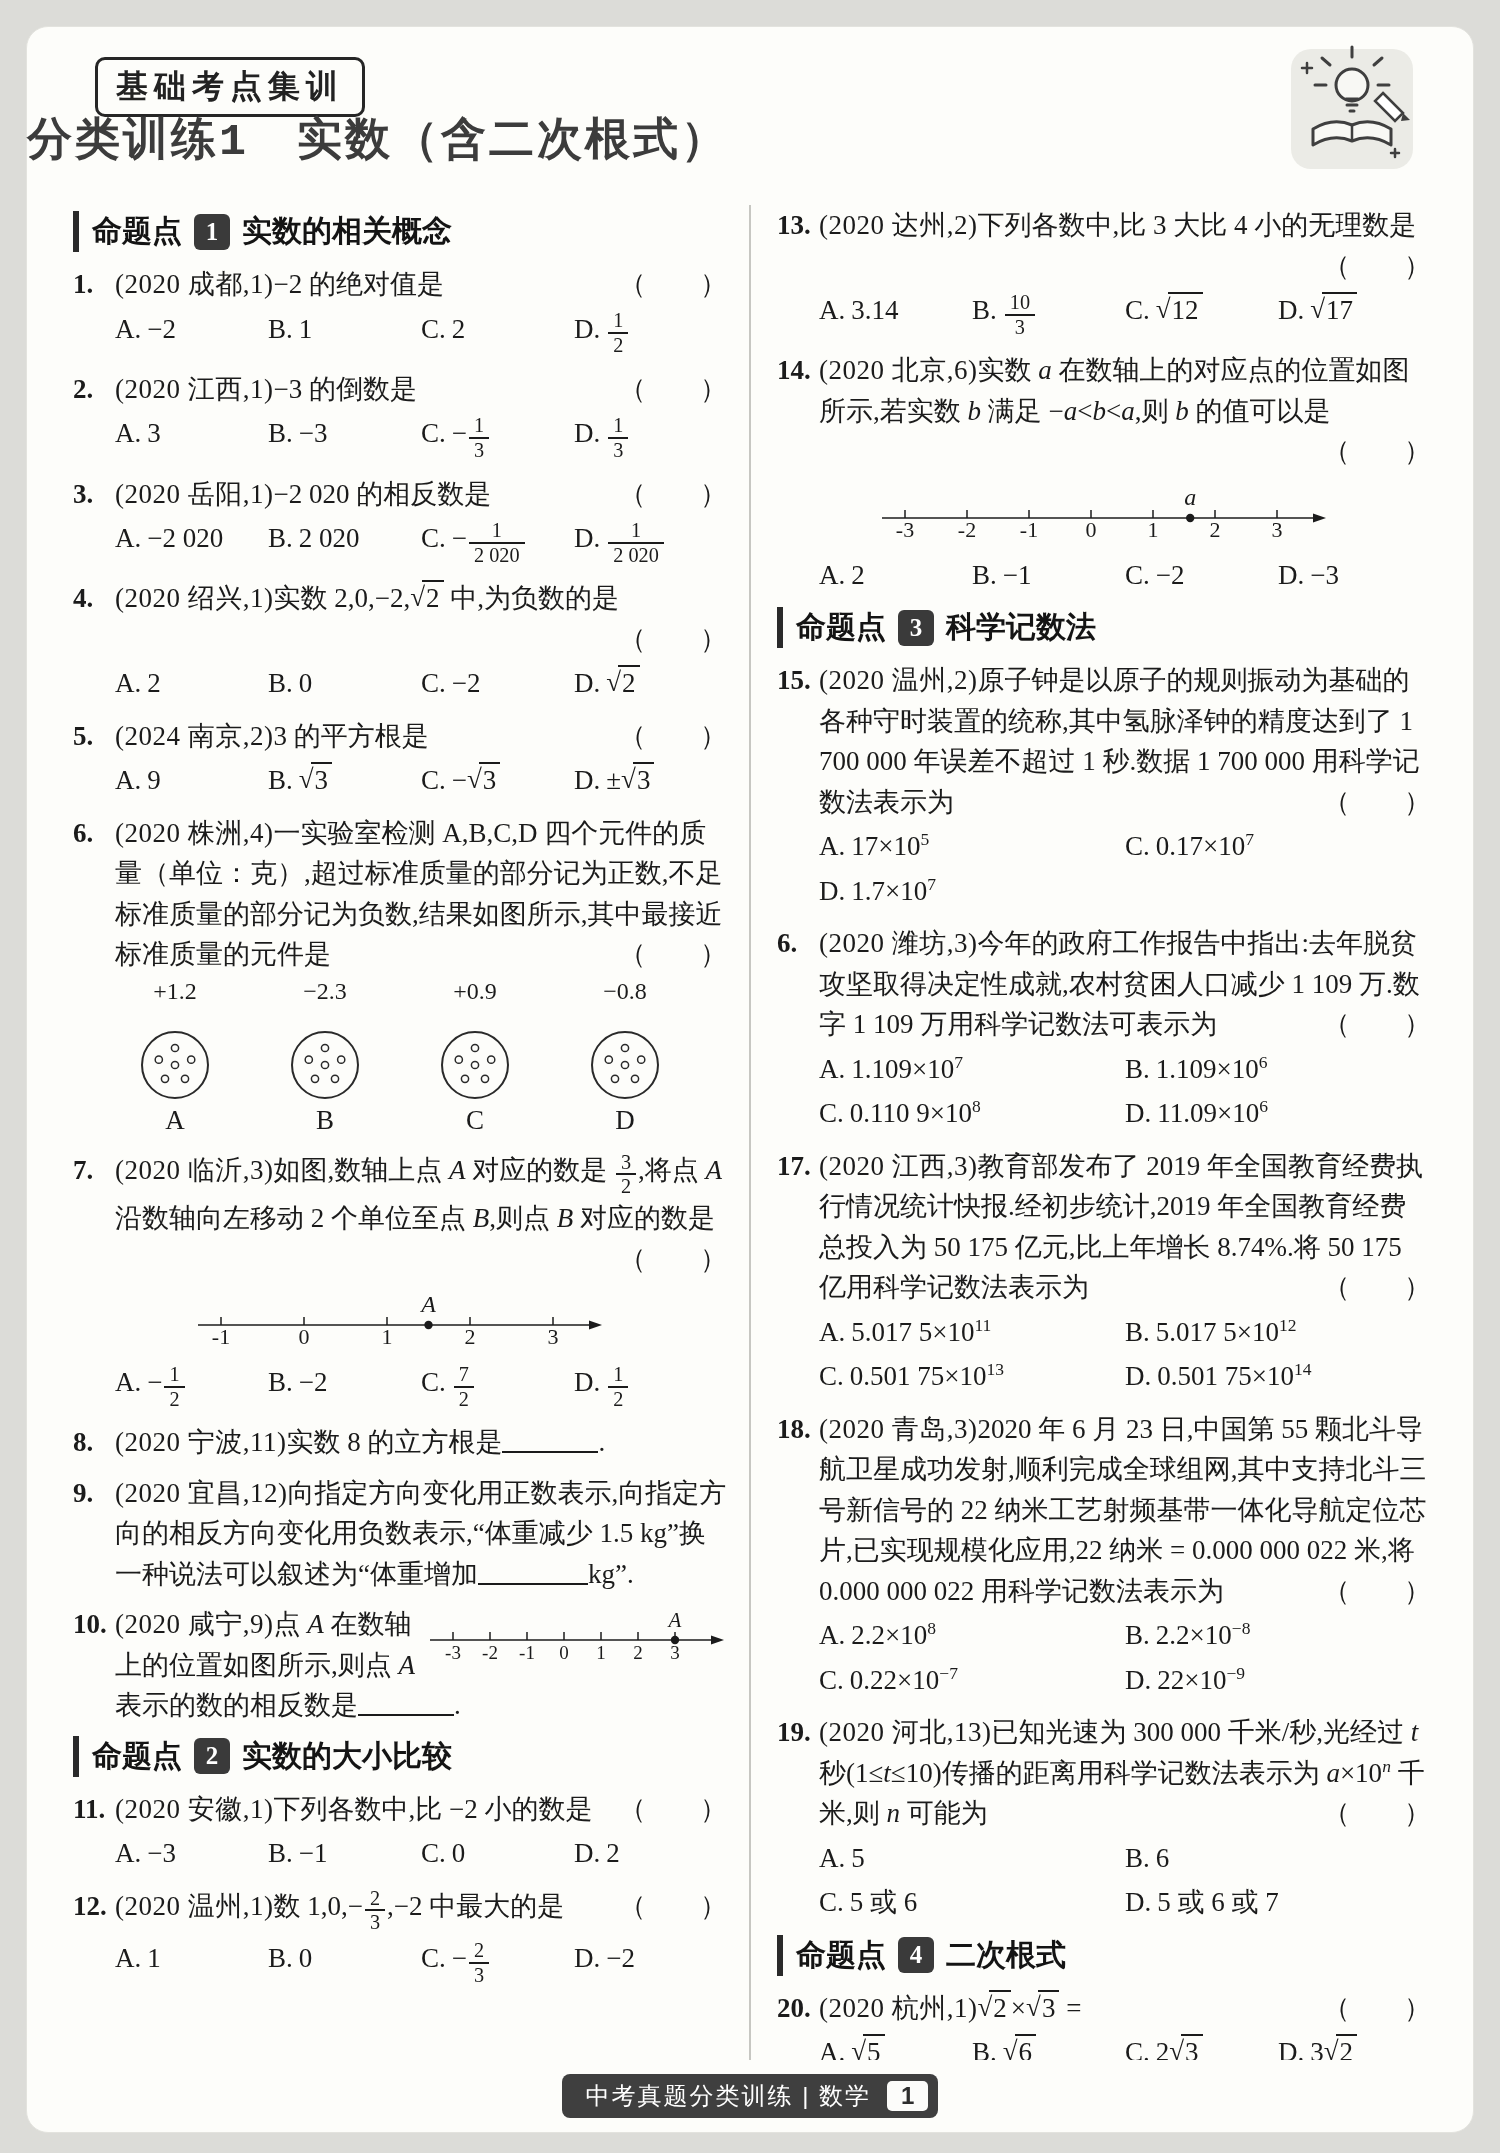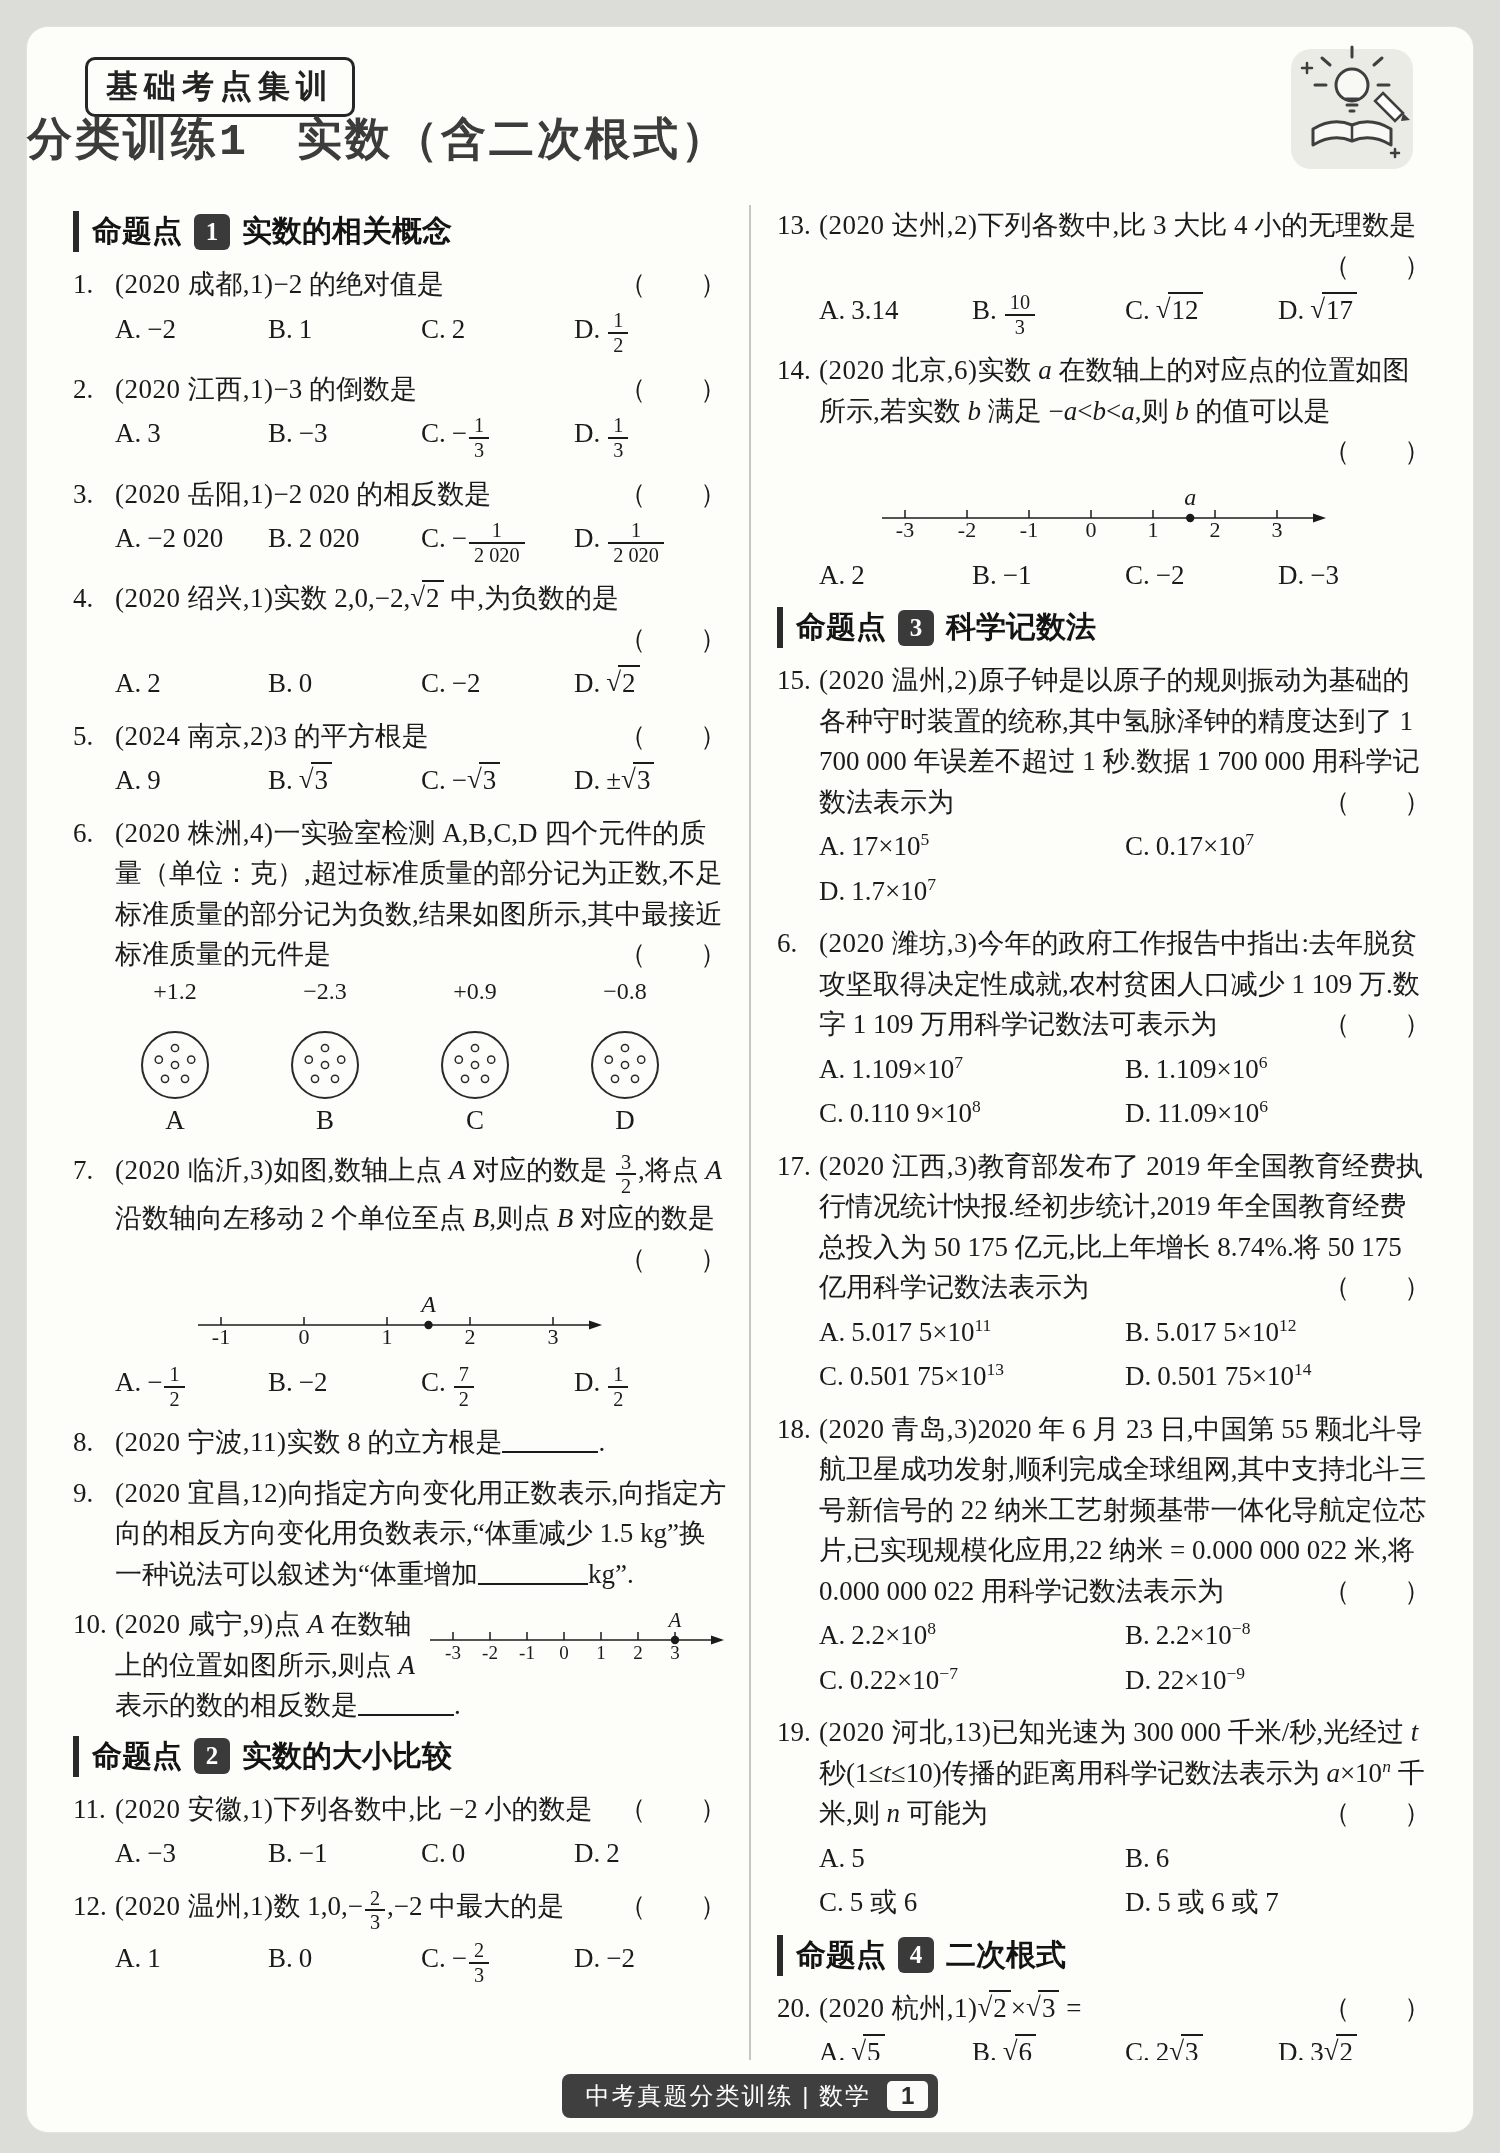--- a/index.html
+++ b/index.html
@@ -10,21 +10,21 @@
     color:#1b1b1b;
     position:relative;
   }
   .page-card{
     position:absolute;inset:26px 26px 20px 26px;
     background:#fdfdfa;border-radius:22px;border:1px solid #e3e3de;
   }
   
   .head{position:relative;height:160px}
   .badge{
-    position:absolute;left:58px;top:30px;
+    position:absolute;left:68px;top:30px;
     border:3.5px solid #262626;border-radius:10px;
     padding:5px 18px;font-size:32px;font-weight:bold;letter-spacing:6px;
     font-family:"Liberation Sans","DejaVu Sans",sans-serif;color:#222;
   }
   .title{
     position:absolute;left:0;right:4px;top:82px;text-align:left;
     font-size:45px;font-weight:bold;letter-spacing:3px;color:#3c3c3c;
     font-family:Liberation Mono, monospace;
   }
   .doodle{position:absolute;right:46px;top:4px}
@@ -46,21 +46,21 @@
     margin:6px 0 12px;
   }
   .sec-num{
     display:inline-block;min-width:36px;height:36px;line-height:36px;
     text-align:center;background:#3a3a3a;color:#fff;border-radius:6px;
     font-size:25px;font-family:"Liberation Serif",serif;
   }
   
   .q{margin-bottom:10px}
   .q-body{position:relative;padding-left:42px;line-height:1.5;overflow:hidden}
-  .q-num{position:absolute;left:0;top:0;font-weight:normal}
+  .q-num{position:absolute;left:0;top:0;font-weight:bold}
   .q-src{letter-spacing:.5px}
   .q-br{float:right}
   .q-opts{display:flex;flex-wrap:wrap;padding-left:42px;line-height:1.5;margin-top:2px}
   .cols4 .opt{flex:0 0 25%}
   .cols2 .opt{flex:0 0 50%}
   .opt{padding:2px 0;white-space:nowrap}
   .opt-l{margin-right:6px}
   .q-fig{text-align:center;margin:6px 0 4px}
   .q-fig-r{float:right;margin:4px 0 4px 8px}
   

